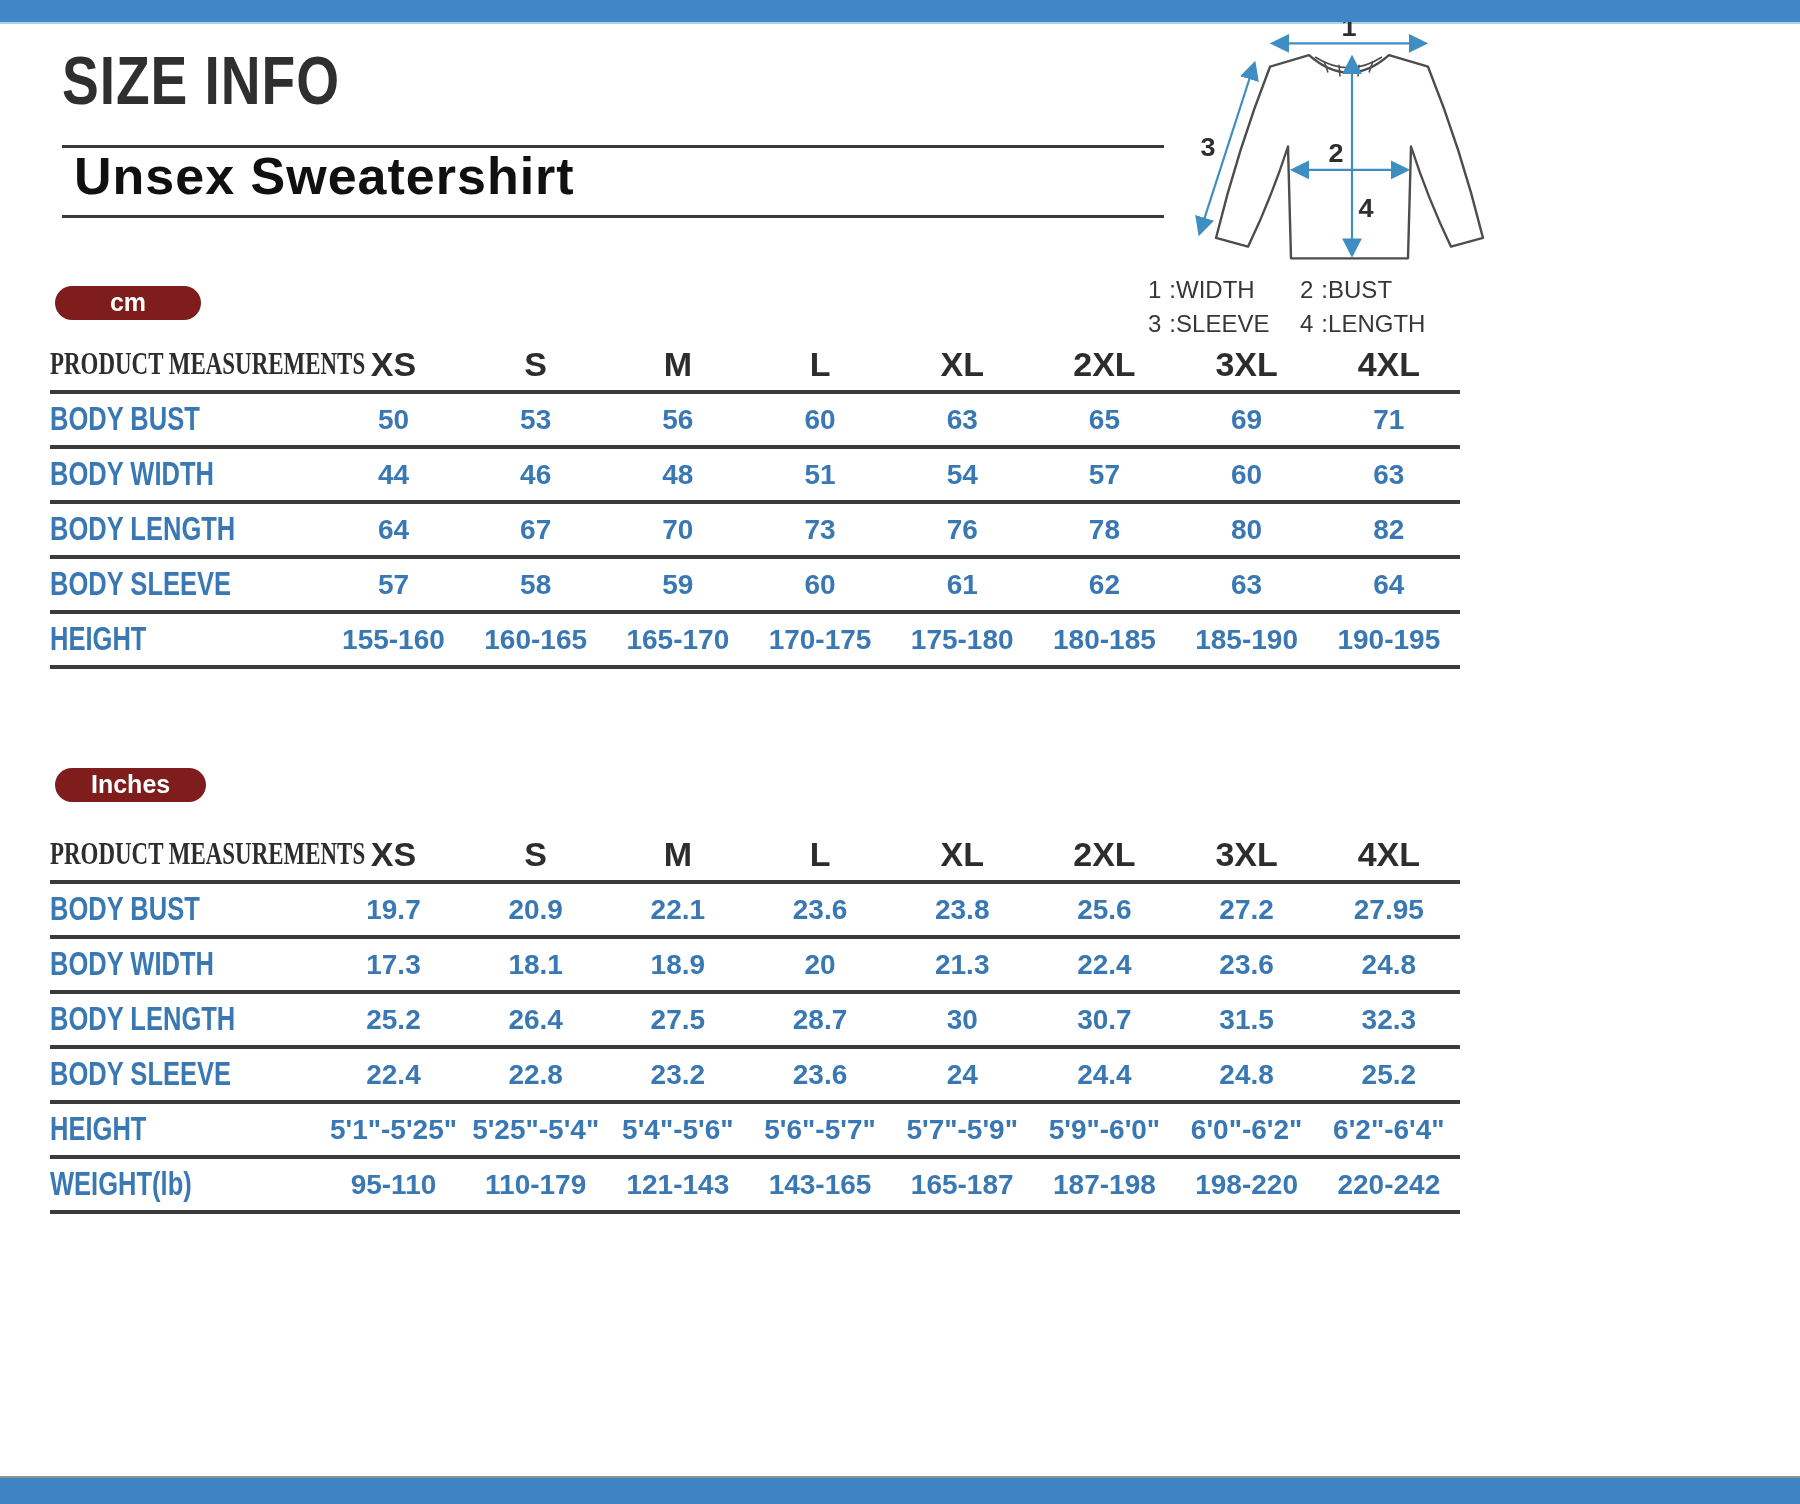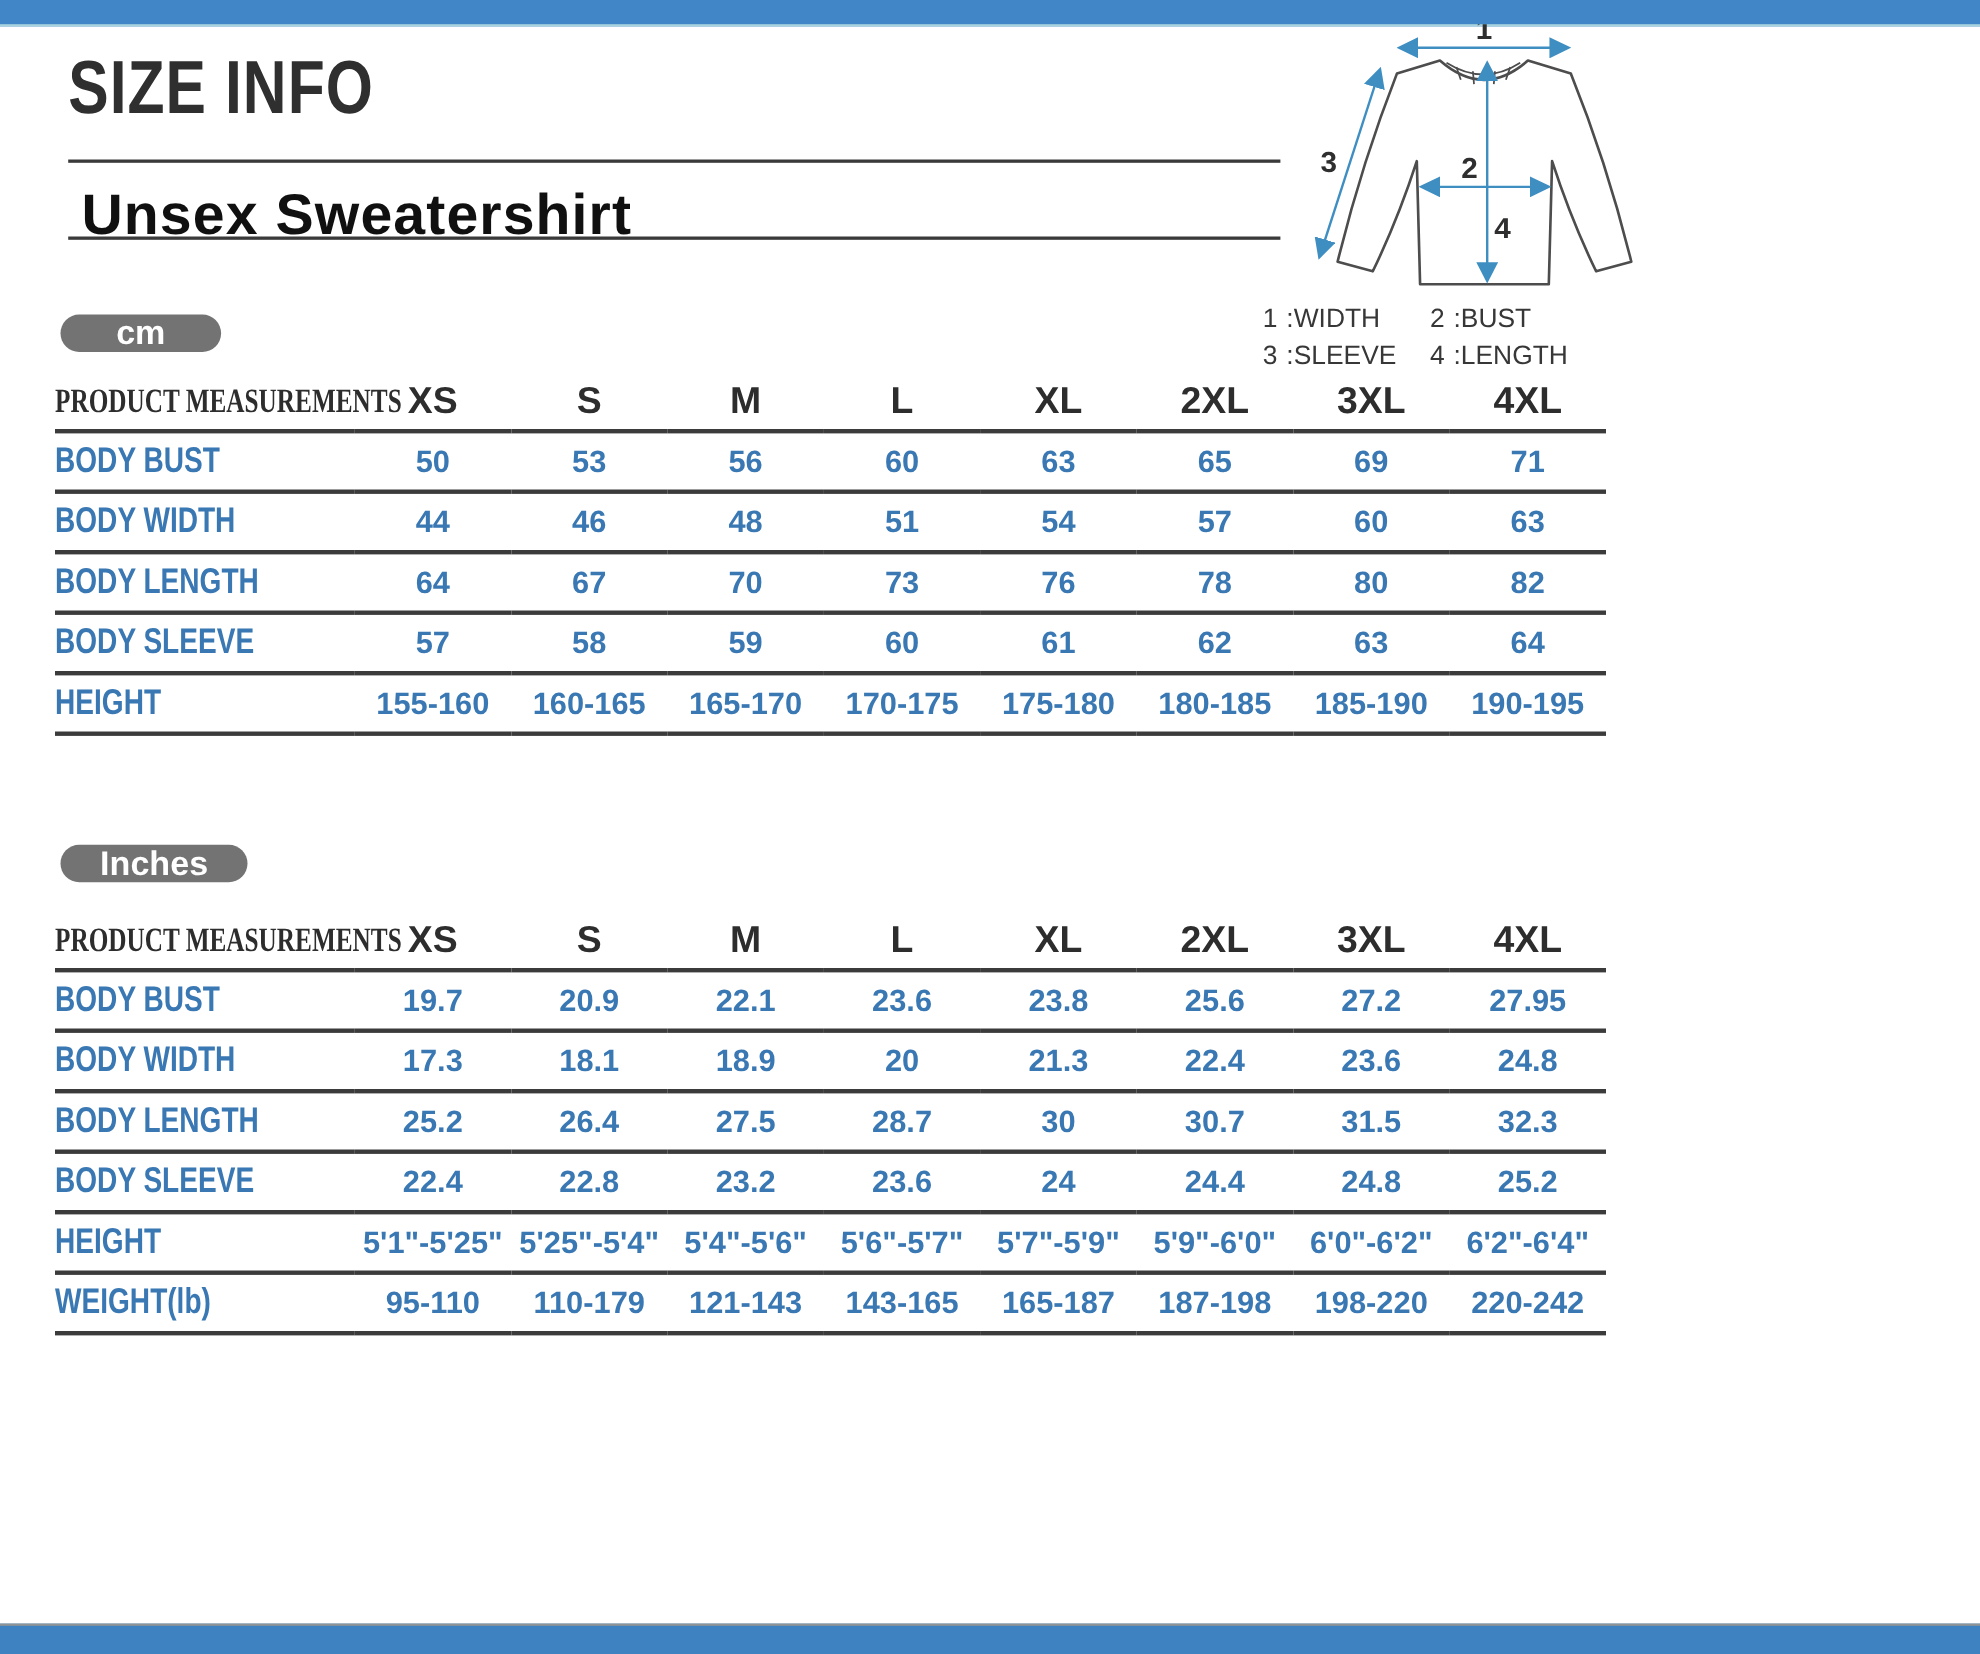--- a/index.html
+++ b/index.html
@@ -10,32 +10,32 @@
   }
   .bar-top { position:absolute; left:0; top:0; width:1800px; height:24px;
     background:#4186c6; border-bottom:2px solid #a9d4de; }
   .bar-bottom { position:absolute; left:0; top:1476px; width:1800px; height:28px;
     background:#3f82c1; border-top:2px solid #8f9396; }
 
   .title { position:absolute; left:62px; top:40px; font-size:58px; font-weight:bold;
     color:#2f2f2f; letter-spacing:1px; transform:scale(0.95,1.18); transform-origin:left top; }
   .rule { position:absolute; left:62px; width:1102px; height:3px; background:#3a3a3a; }
   .rule-1 { top:145px; } .rule-2 { top:215px; }
-  .subtitle { position:absolute; left:74px; top:166px; font-size:52px; font-weight:bold;
+  .subtitle { position:absolute; left:74px; top:146px; font-size:52px; font-weight:bold;
     color:#101010; letter-spacing:1px; }
 
   .diagram { position:absolute; left:1112px; top:22px; width:480px; }
   .shirt-svg { display:block; }
   .legend { margin:6px 0 0 36px; display:grid; grid-template-columns:152px auto;
     row-gap:6px; font-size:24px; font-weight:normal; color:#373737; }
   .legend .item { white-space:nowrap; }
   .legend .lnum { margin-right:8px; }
 
-  .badge { position:absolute; left:55px; height:34px; background:#737373; border-radius:17px;
-    color:#fff; font-size:31px; font-weight:bold; text-align:center; padding:0 36px; line-height:33px; }
+  .badge { position:absolute; left:55px; height:34px; background:#7f1d1d; border-radius:17px;
+    color:#fff; font-size:25px; font-weight:bold; text-align:center; padding:0 36px; line-height:33px; }
   .badge-cm { top:286px; min-width:146px; }
   .badge-in { top:768px;text-align:right; }
 
   .size-table { position:absolute; left:50px; width:1410px; border-collapse:collapse; table-layout:fixed; }
   .table-cm { top:338px; }
   .table-in { top:828px; }
   .size-table col.c0 { width:272px; }
   .size-table col.cs { width:142px; }
   .size-table th, .size-table td { border-bottom:4px solid #3b3b3b; }
   .meas-head { text-align:center; height:54px; vertical-align:middle;font-family:Liberation Serif, serif; }

